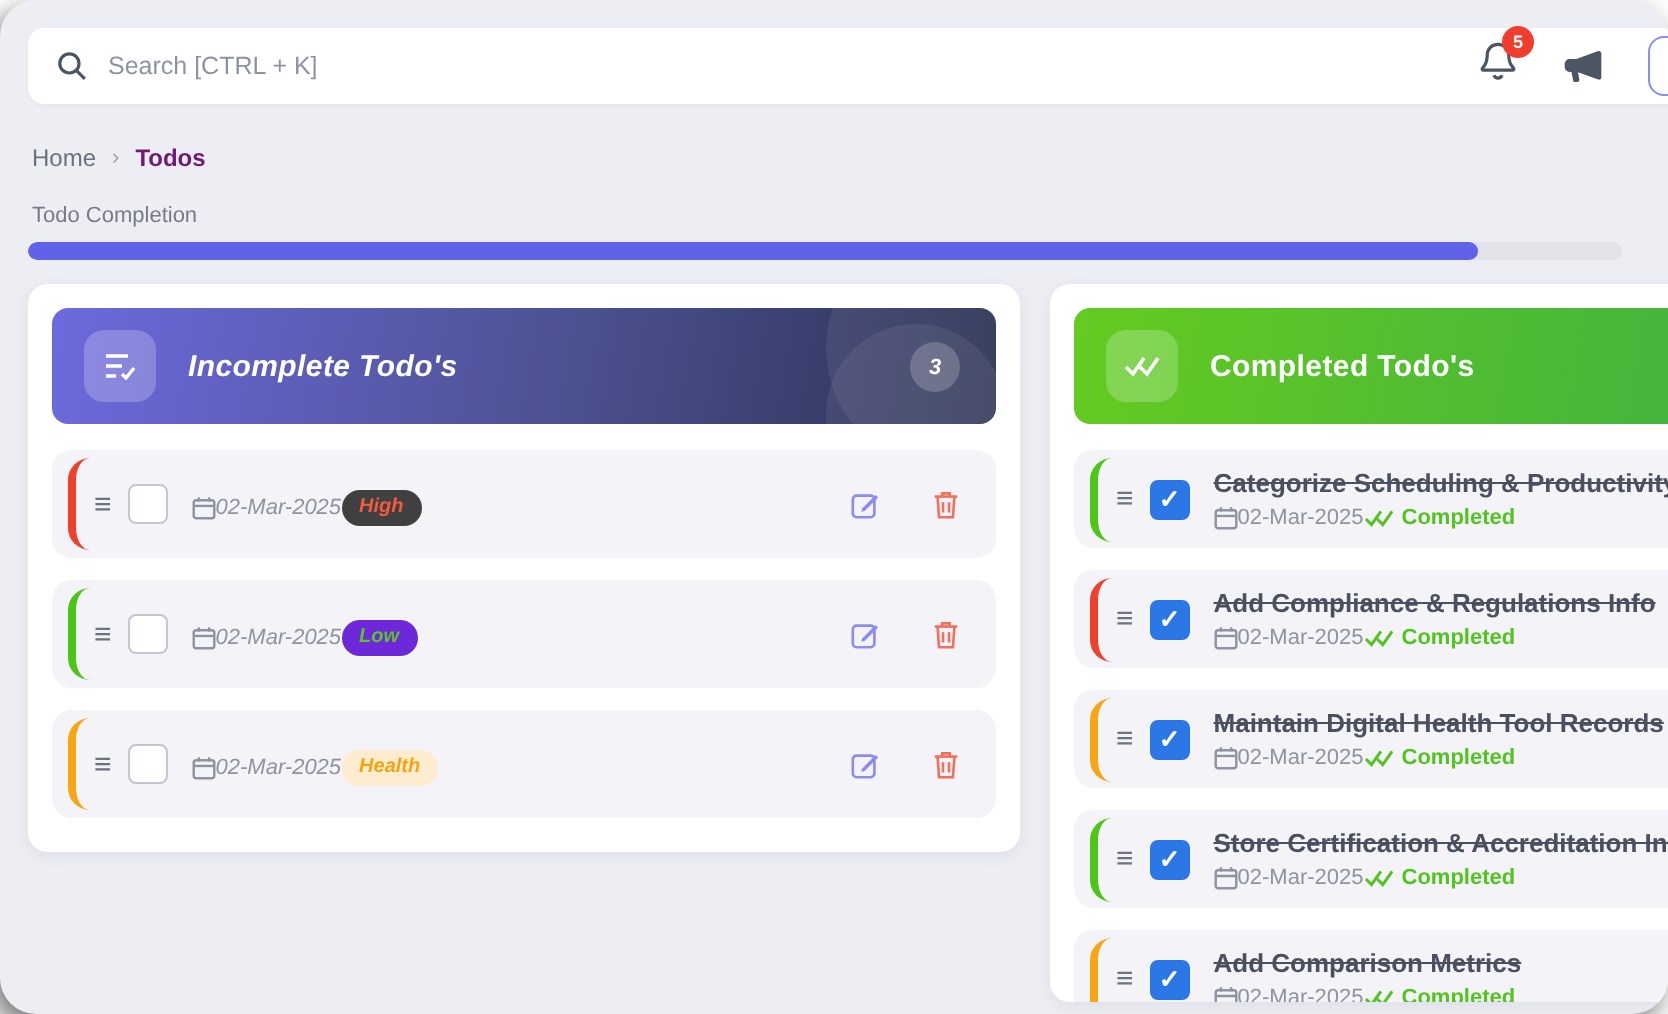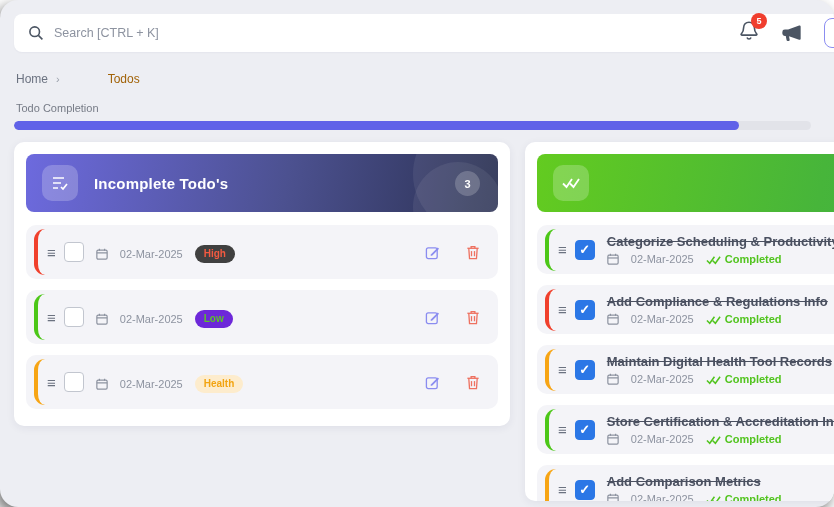--- a/index.html
+++ b/index.html
@@ -30,33 +30,33 @@
     background:#f03e2e; border-radius:50%; color:#fff; font-size:9px; font-weight:bold;
     display:flex; align-items:center; justify-content:center; padding:0 3px;
   }
   .lang-btn {
     width:42px; height:30px; border:1px solid #8b8df0; border-radius:8px;
     background:#fff; display:flex; align-items:center; justify-content:center; cursor:pointer;
   }
 
   
   .breadcrumb { margin:20px 0 0 2px; font-size:12px; color:#6b7280; display:flex; align-items:center; gap:8px; }
-  .breadcrumb .crumb-current { color:#a16207; font-weight:normal;margin-left:40px; }
+  .breadcrumb .crumb-current { color:#701a75; font-weight:bold; }
   .breadcrumb .sep { color:#9aa0ab; font-size:11px; }
   .progress-label { margin:16px 0 0 2px; font-size:11px; color:#767b86; }
   .progress-track { margin-top:7px; width:797px; height:9px; background:#e2e3e9; border-radius:5px; overflow:hidden; }
   .progress-fill { height:100%; background:#6062e8; border-radius:5px; }
 
   
   .panels { display:flex; gap:15px; margin-top:12px; align-items:flex-start; }
   .panel {
     width:496px; background:#ffffff; border-radius:10px; padding:12px;
     box-shadow:0 2px 8px rgba(40,40,90,0.07);
   }
-  .panel.left  { height:284px; }
+  .panel.left  { height:284px;font-style:italic; }
   .panel.right { height:359px; overflow:hidden; }
   .panel-header {
     position:relative; height:58px; border-radius:8px; display:flex; align-items:center;
     padding:0 16px; overflow:hidden;
   }
   .panel-header.incomplete { background:linear-gradient(100deg,#6d6ade 0%,#4c5190 55%,#2b3152 100%); }
   .panel-header.completed  { background:linear-gradient(100deg,#63cb20 0%,#47b53a 60%,#3dae4b 100%); }
   .hdr-icon-box {
     width:36px; height:36px; border-radius:10px; background:rgba(255,255,255,0.22);
     display:flex; align-items:center; justify-content:center;
@@ -88,26 +88,26 @@
     width:20px; height:20px; border:1.5px solid #c2c6cf; border-radius:4px; background:#fff;
     flex:0 0 auto; cursor:pointer;
   }
   .checkbox.checked {
     background:#2b77e6; border-color:#2b77e6; display:flex; align-items:center; justify-content:center;
     color:#fff; font-size:13px; font-weight:bold;
   }
   .todo-main { margin-left:12px; flex:1 1 auto; min-width:0; }
   .todo-title { font-size:13px; font-weight:bold; color:#3b4152; white-space:nowrap; }
   .todo-title.struck { text-decoration:line-through; color:#4a5060; }
-  .todo-meta { display:flex; align-items:center; gap:12px; margin-top:4px; }
+  .todo-meta { display:flex; align-items:center; gap:0; margin-top:4px; }
   .todo-date { font-size:11px; color:#8d93a0; }
   .priority-badge {
     font-size:10px; font-weight:bold; padding:2px 9px; border-radius:9px; line-height:1.4;
   }
-  .status-done { display:flex; align-items:flex-end; gap:4px; font-size:11px; font-weight:bold; color:#52c41f; }
+  .status-done { display:flex; align-items:center; gap:4px; font-size:11px; font-weight:bold; color:#52c41f; }
   .icon-btn { background:none; border:none; cursor:pointer; padding:4px; display:flex; align-items:center; }
   .icon-btn.edit { margin-right:18px; }
 </style>
 </head>
 <body>
 
 <div class="window">
   <div class="content">
 
     <div class="searchbar">
@@ -266,20 +266,21 @@
       </div>
 
       <div class="panel right">
         <div class="panel-header completed">
           <span class="hdr-icon-box">
             <svg width="18" height="12" viewBox="0 0 18 12" fill="none" stroke="#ffffff" stroke-width="1.8">
                 <polyline points="1,6.5 4.5,10 10,2"></polyline>
                 <polyline points="8,6.5 11.5,10 17,2"></polyline>
               </svg>
           </span>
+          <span class="hdr-title">Completed Todo's</span>
         </div>
         <div class="todo-list">
   <div class="todo-item">
     <span class="accent" style="border-left-color: rgb(76, 199, 24);"></span>
     <span class="drag">≡</span>
     <span class="checkbox checked">✓</span>
     <div class="todo-main">
       <div class="todo-title struck">Categorize Scheduling &amp; Productivity Apps</div>
       <div class="todo-meta">
         <svg width="12" height="12" viewBox="0 0 14 14" fill="none" stroke="#8d93a0" stroke-width="1.4">

